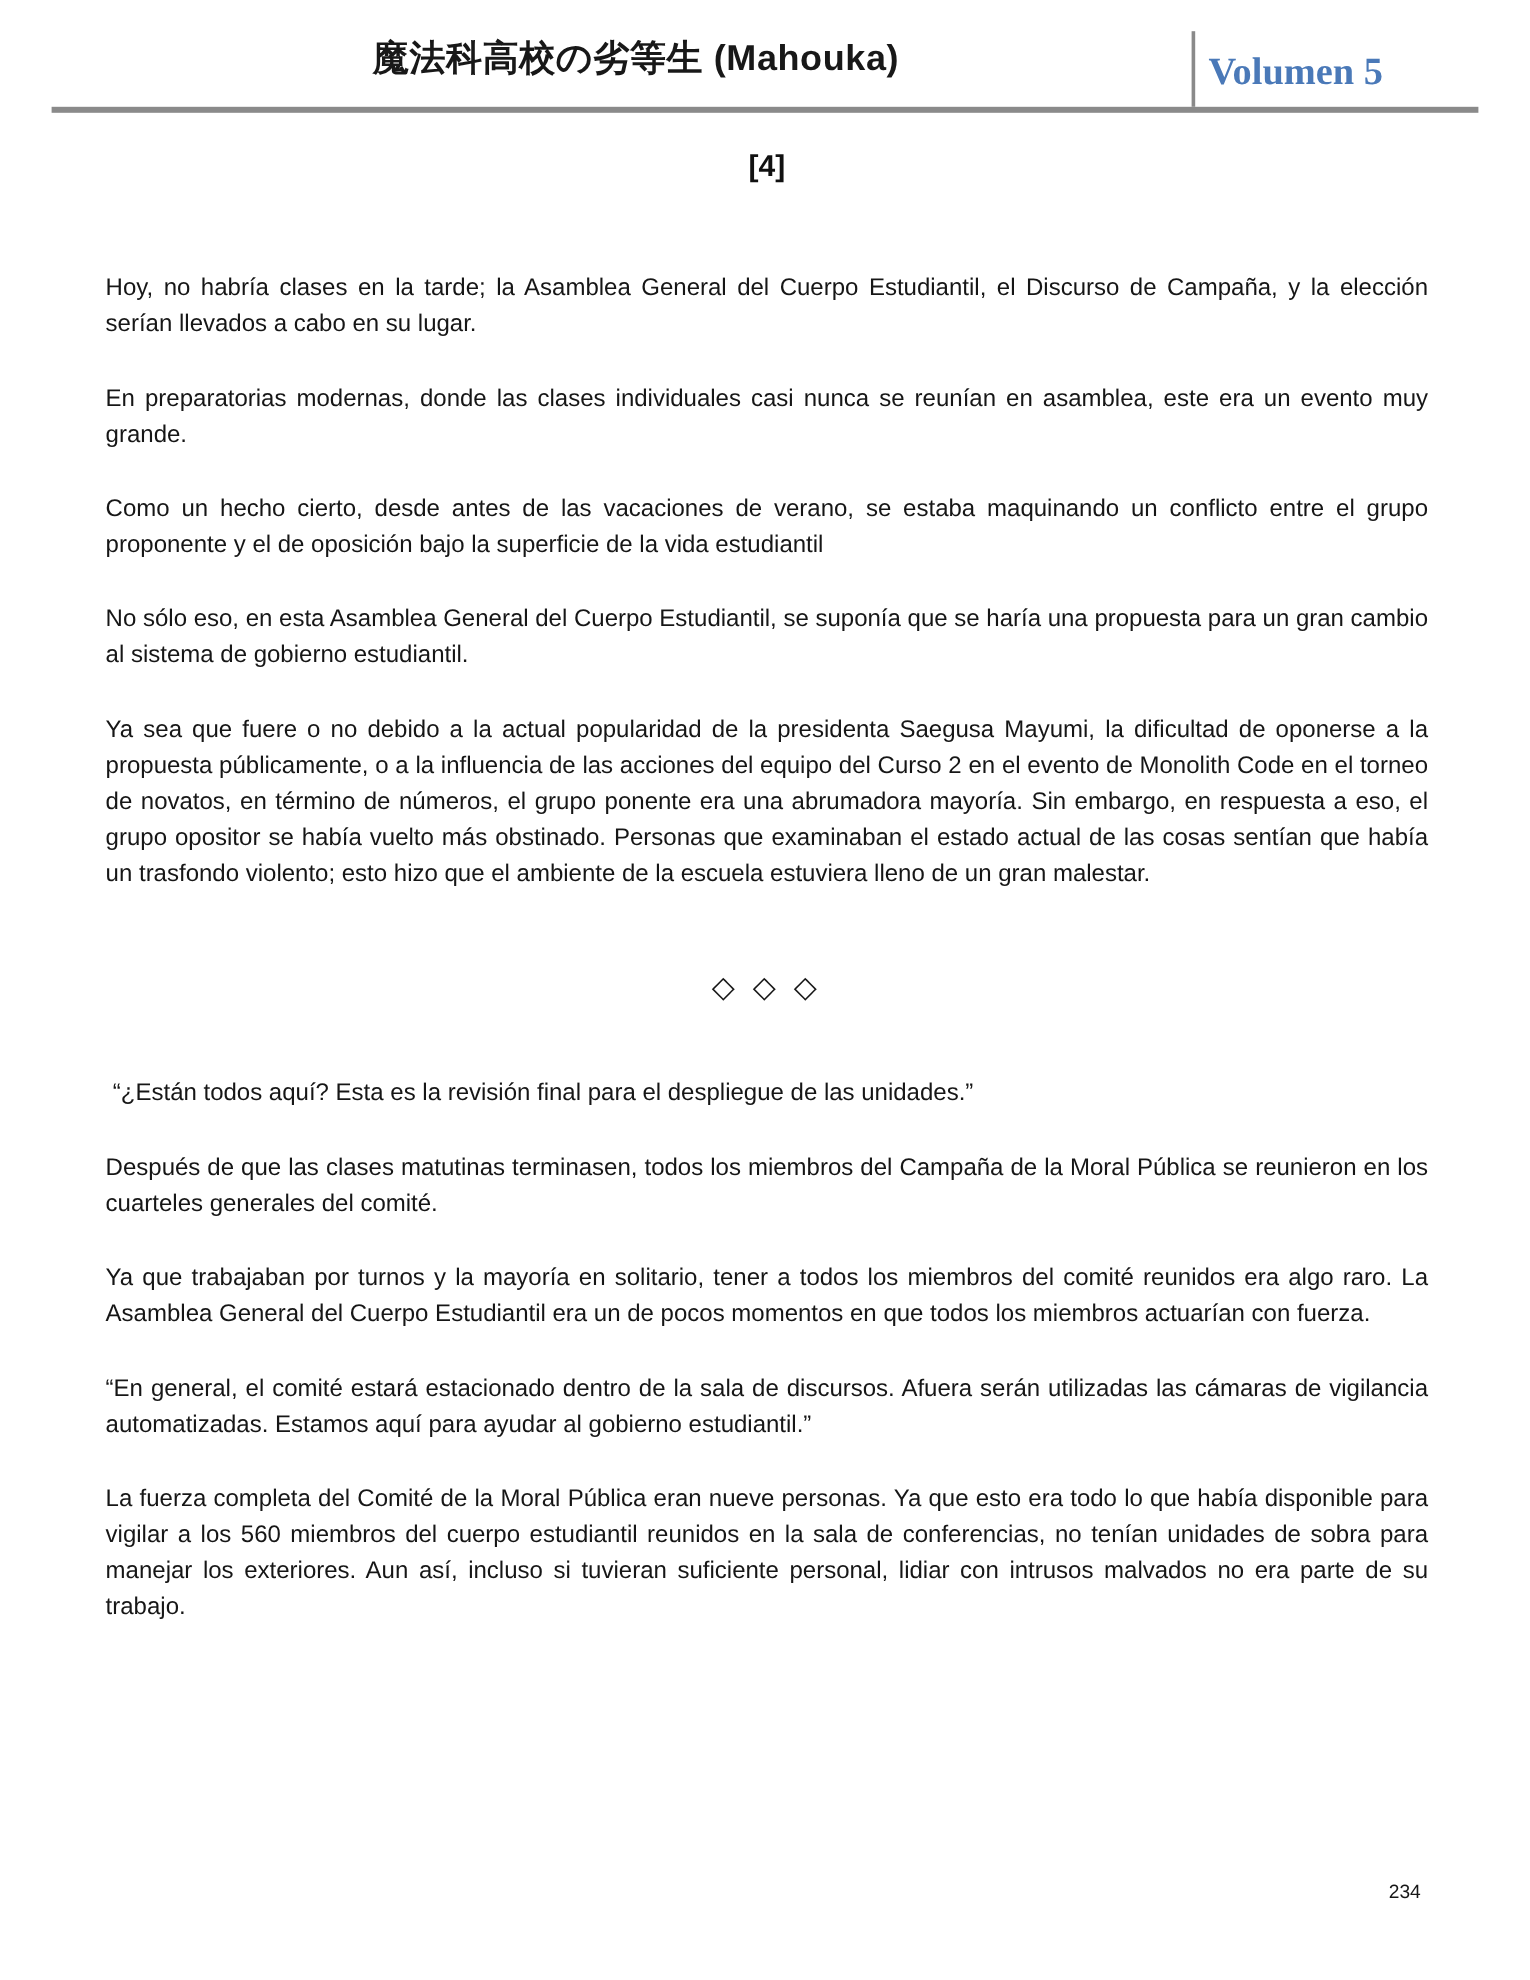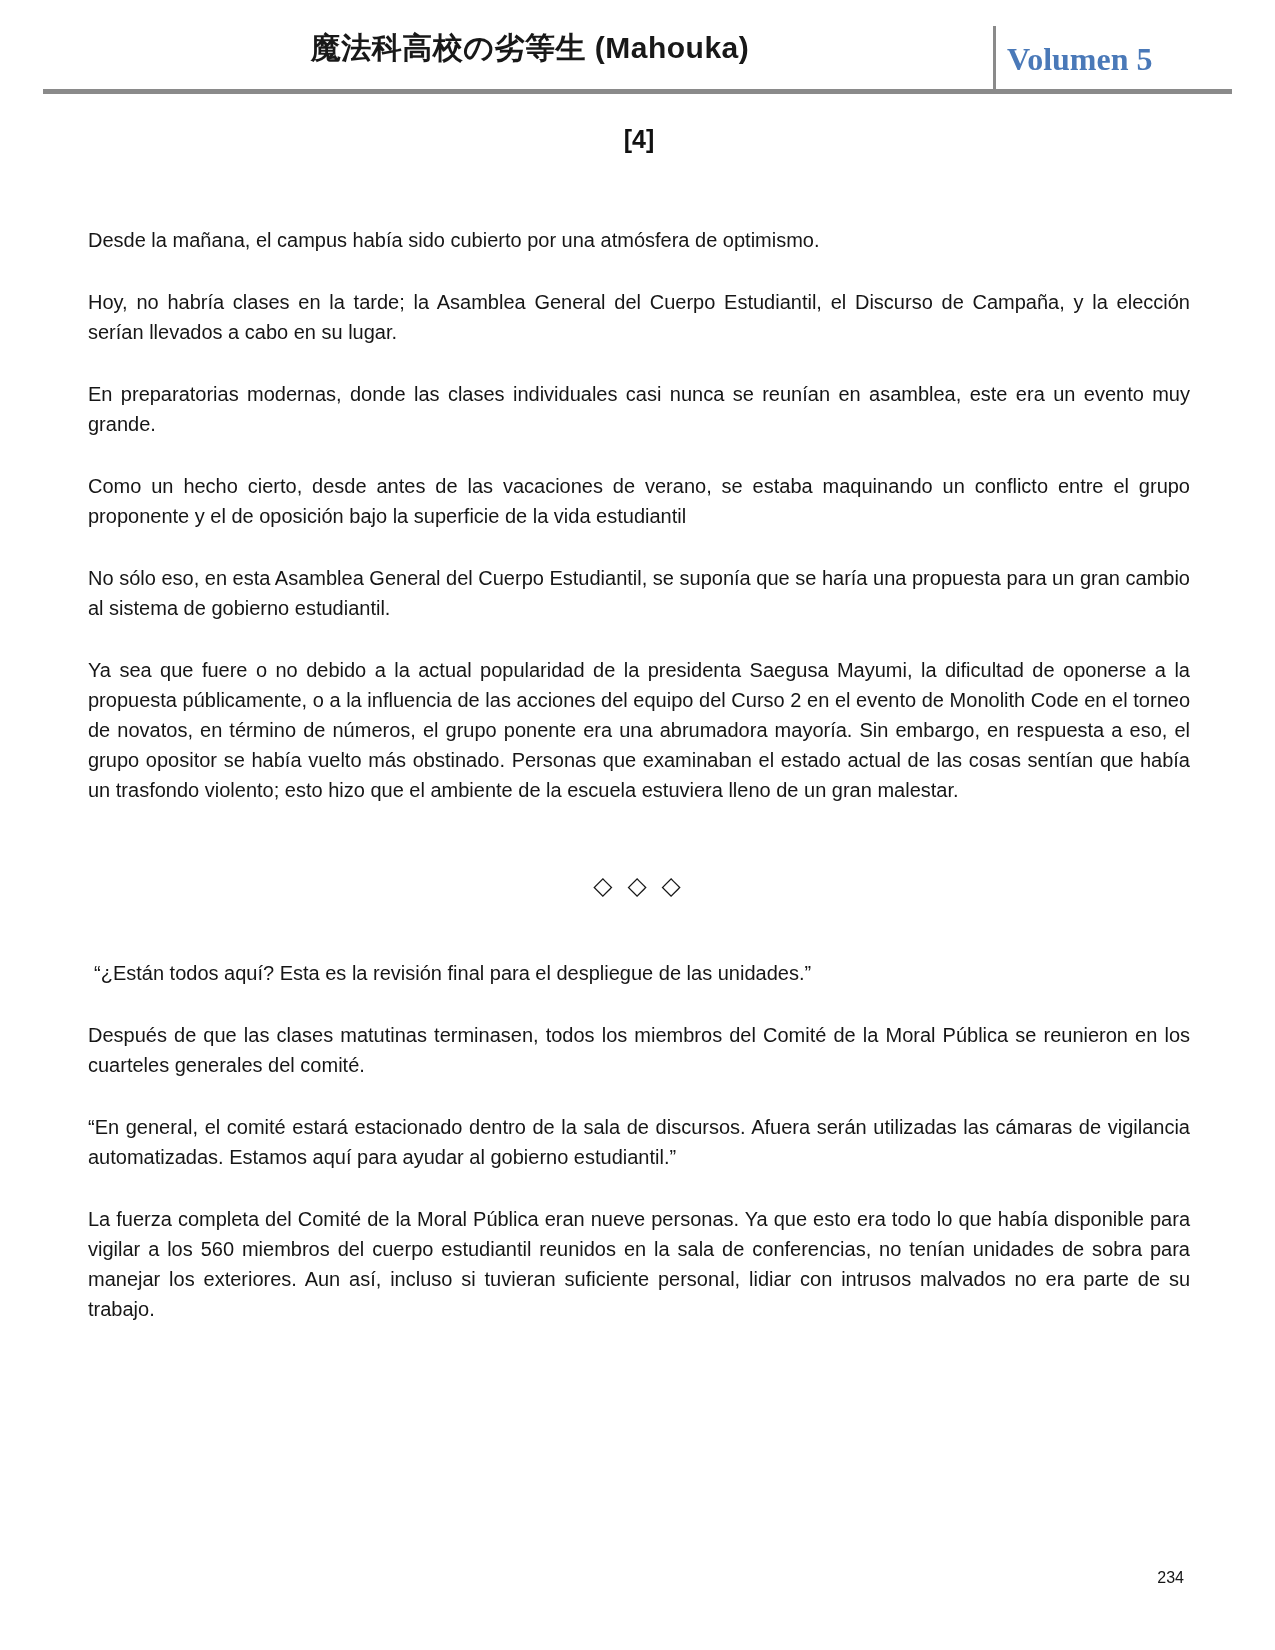--- a/index.html
+++ b/index.html
@@ -80,30 +80,30 @@
       <span class="header-title">魔法科高校の劣等生 (Mahouka)</span>
     </div>
     <div class="header-volume-cell">
       <span class="header-volume">Volumen 5</span>
     </div>
   </div>
 
   <div class="chapter-marker">[4]</div>
 
   <div class="content">
-    <p>Desde la mañana, el campus había sido cubierto por una atmósfera de optimismo.</p>
     <p>Hoy, no habría clases en la tarde; la Asamblea General del Cuerpo Estudiantil, el Discurso de Campaña, y la elección serían llevados a cabo en su lugar.</p>
     <p>En preparatorias modernas, donde las clases individuales casi nunca se reunían en asamblea, este era un evento muy grande.</p>
     <p>Como un hecho cierto, desde antes de las vacaciones de verano, se estaba maquinando un conflicto entre el grupo proponente y el de oposición bajo la superficie de la vida estudiantil</p>
     <p>No sólo eso, en esta Asamblea General del Cuerpo Estudiantil, se suponía que se haría una propuesta para un gran cambio al sistema de gobierno estudiantil.</p>
     <p>Ya sea que fuere o no debido a la actual popularidad de la presidenta Saegusa Mayumi, la dificultad de oponerse a la propuesta públicamente, o a la influencia de las acciones del equipo del Curso 2 en el evento de Monolith Code en el torneo de novatos, en término de números, el grupo ponente era una abrumadora mayoría. Sin embargo, en respuesta a eso, el grupo opositor se había vuelto más obstinado. Personas que examinaban el estado actual de las cosas sentían que había un trasfondo violento; esto hizo que el ambiente de la escuela estuviera lleno de un gran malestar.</p>
 
     <p class="divider">◇ ◇ ◇</p>
 
     <p class="para-quote">“¿Están todos aquí? Esta es la revisión final para el despliegue de las unidades.”</p>
-    <p>Después de que las clases matutinas terminasen, todos los miembros del Comité de la Moral Pública se reunieron en los cuarteles generales del comité.</p>
+    <p>Después de que las clases matutinas terminasen, todos los miembros del Campaña de la Moral Pública se reunieron en los cuarteles generales del comité.</p>
+    <p>Ya que trabajaban por turnos y la mayoría en solitario, tener a todos los miembros del comité reunidos era algo raro. La Asamblea General del Cuerpo Estudiantil era un de pocos momentos en que todos los miembros actuarían con fuerza.</p>
     <p>“En general, el comité estará estacionado dentro de la sala de discursos. Afuera serán utilizadas las cámaras de vigilancia automatizadas. Estamos aquí para ayudar al gobierno estudiantil.”</p>
     <p>La fuerza completa del Comité de la Moral Pública eran nueve personas. Ya que esto era todo lo que había disponible para vigilar a los 560 miembros del cuerpo estudiantil reunidos en la sala de conferencias, no tenían unidades de sobra para manejar los exteriores. Aun así, incluso si tuvieran suficiente personal, lidiar con intrusos malvados no era parte de su trabajo.</p>
   </div>
 
   <div class="page-number">234</div>
 
 </div>
 
 </body></html>

